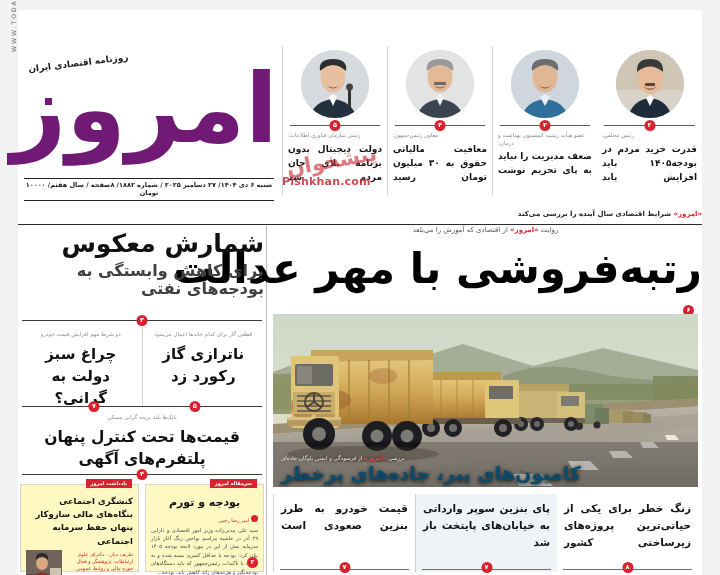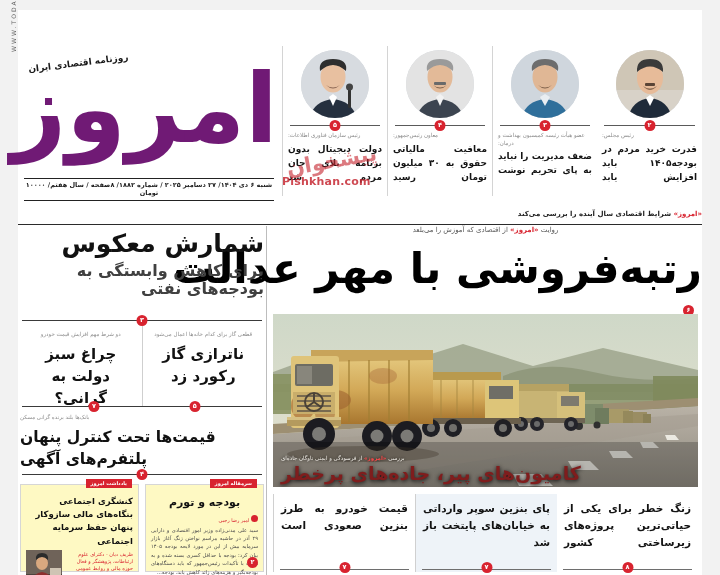--- a/index.html
+++ b/index.html
@@ -246,21 +246,21 @@
     text-shadow: 0 0 3px rgba(0,0,0,.85);
   }
   .photo-caption-kicker b { color: #ff4a4a; }
   .photo-caption {
     position: absolute;
     left: 8px; bottom: 2px;
     right: 8px;
     text-align: left;
     font-size: 19px;
     font-weight: bold;
-    color: #7f1d1d;
+    color: #0c4a6e;
     direction: rtl;
     text-shadow: 0 1px 4px rgba(0,0,0,.9);
     white-space: nowrap;
     line-height: 24px;
   }
 
   .bottom-left-row {
     position: absolute;
     right: 4px; top: 268px;
     width: 425px;
@@ -364,21 +364,21 @@
     direction: rtl;
     text-align: center;
     line-height: 22px;
     margin-top: 4px;
   }
   .r-mid {
     position: absolute;
     left: 2px; top: 188px;
     width: 244px;
     direction: rtl;
-    text-align: left;
+    text-align: center;
   }
   .r-mid .k {
     font-size: 5.5px;
     color: #8d8d8d;
     line-height: 1.4;
   }
   .r-mid .t {
     font-size: 15.5px;
     font-weight: bold;
     color: #111;

